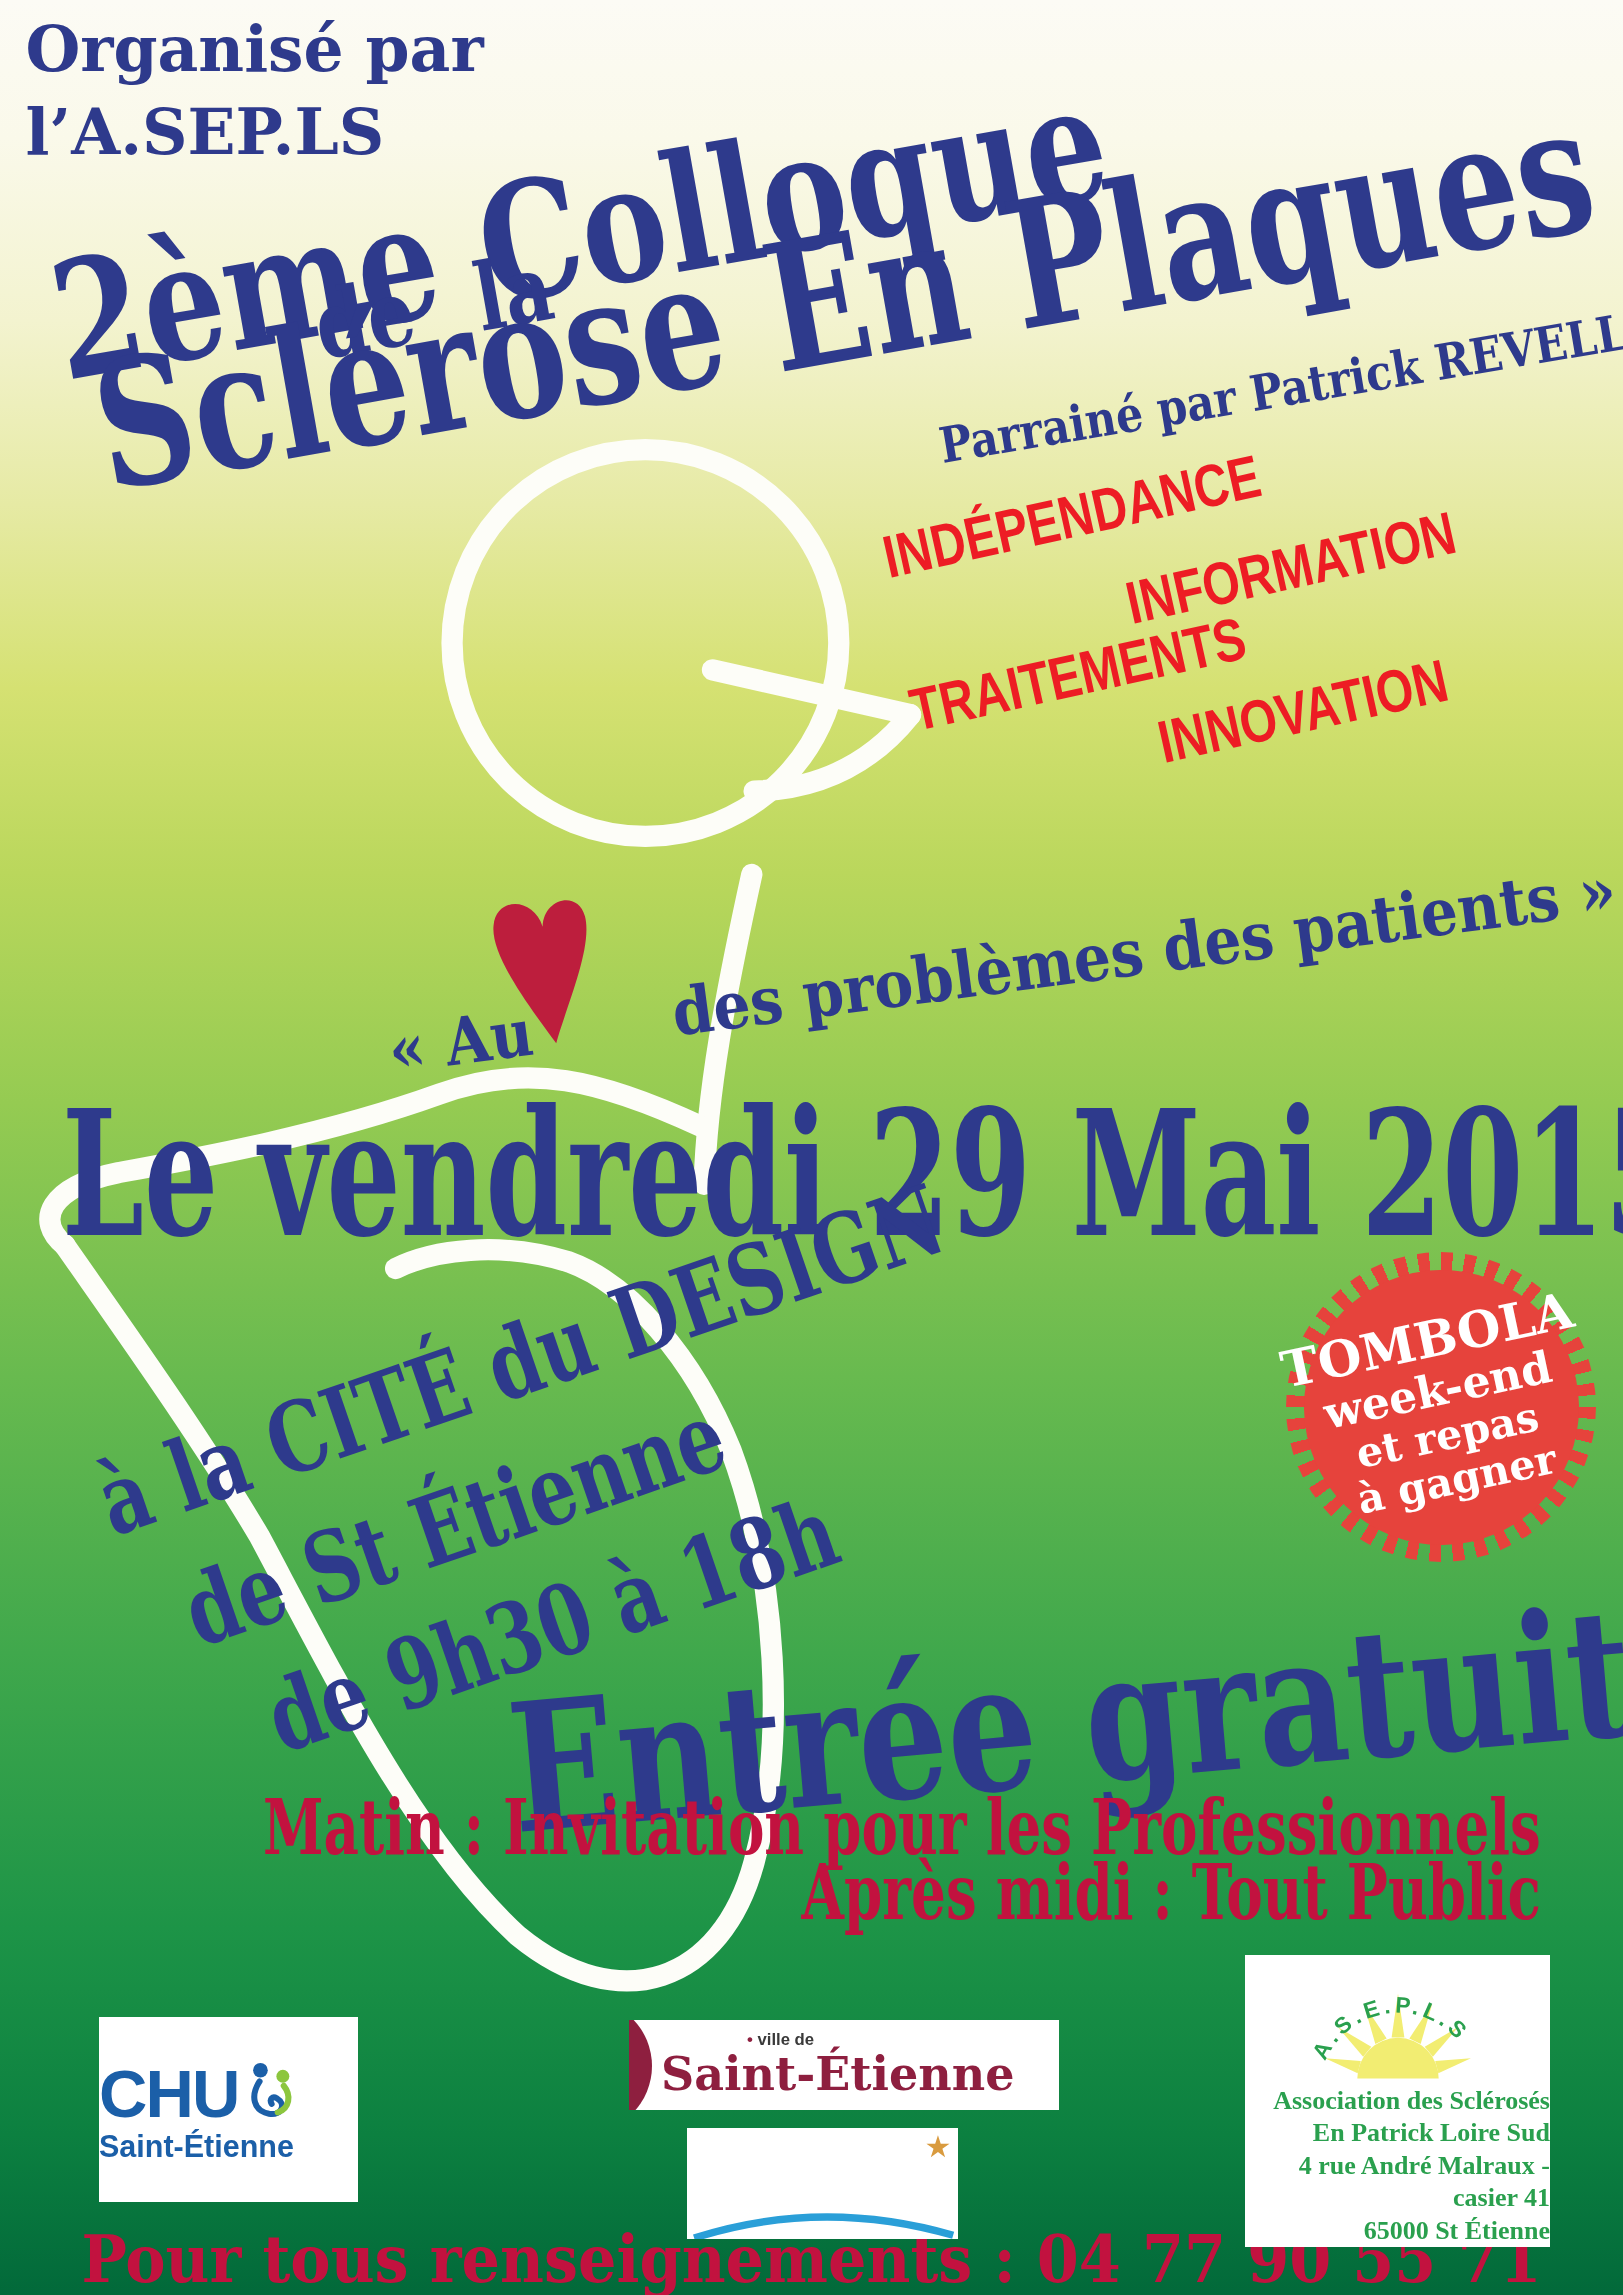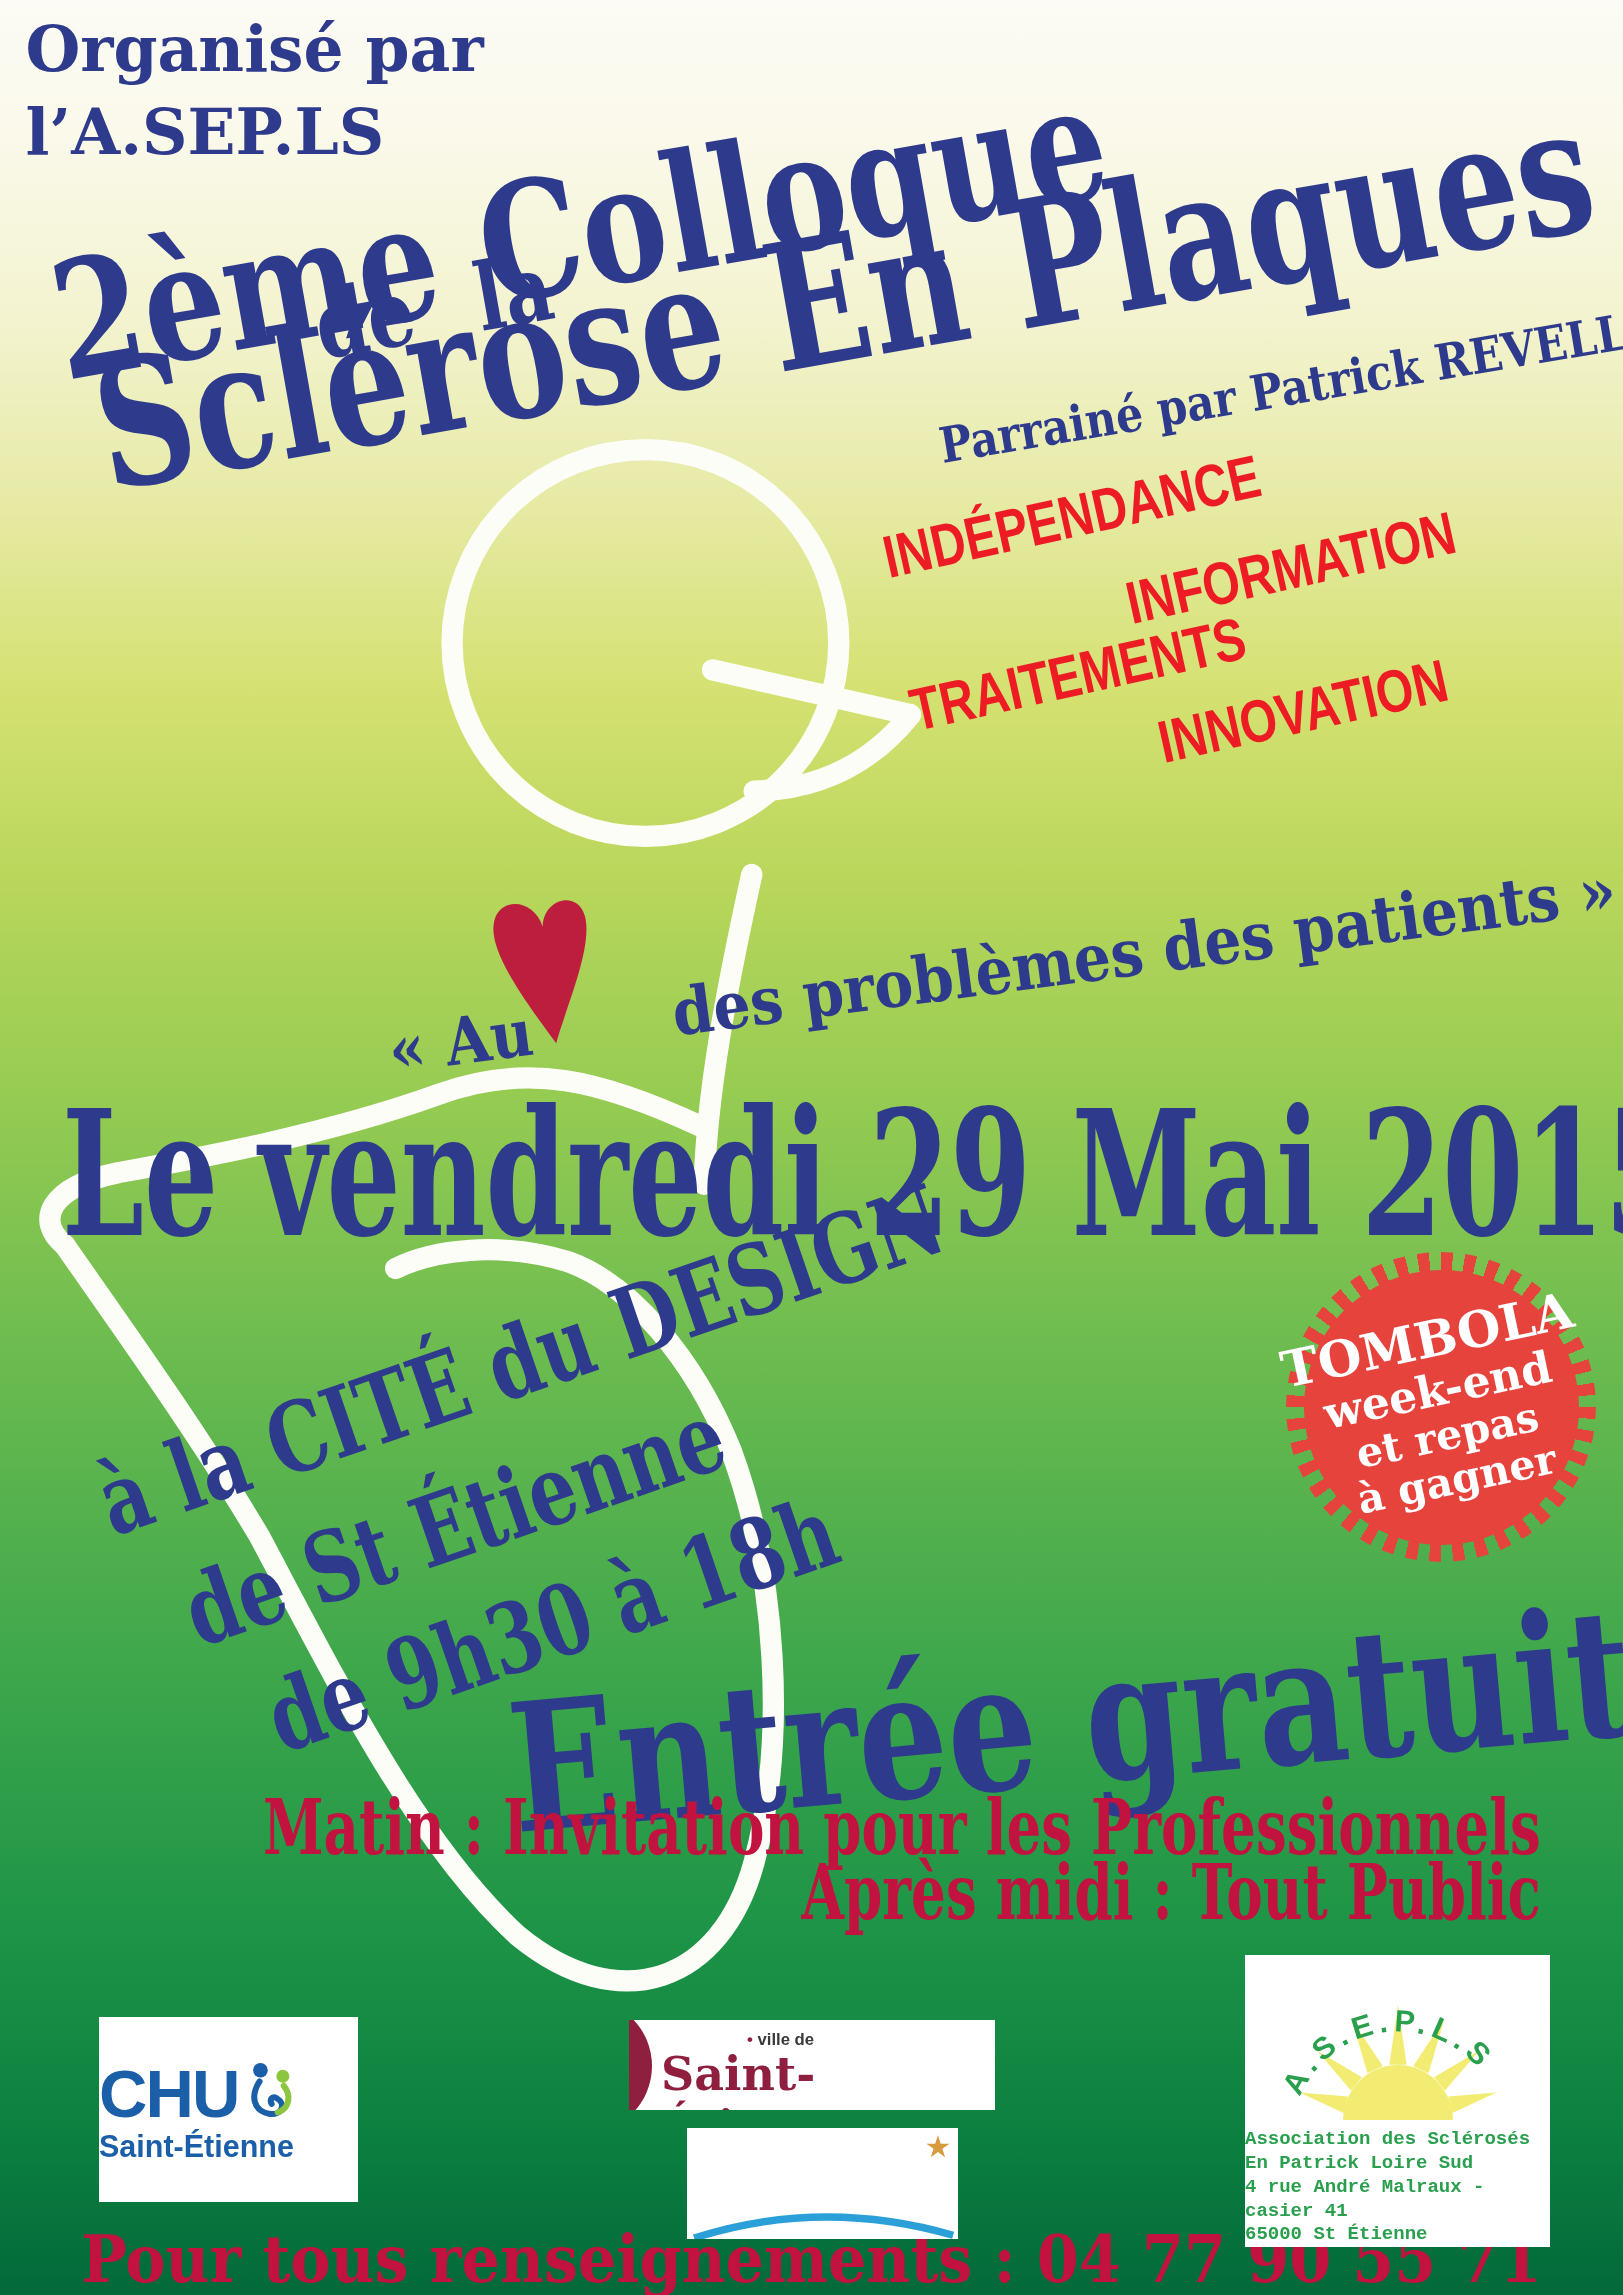--- a/index.html
+++ b/index.html
@@ -74,34 +74,34 @@
 
   #footer{left:0;width:100%;text-align:center;top:2227px;font-size:65px;color:#c2123f;transform:scaleX(.93);transform-origin:center bottom;}
 
   
   .whitebox{position:absolute;background:#fff;}
   #chuBox{left:99px;top:2017px;width:259px;height:185px;display:flex;flex-direction:column;justify-content:center;}
   #chuBox .row{display:flex;align-items:center;}
   #chuBox .chu{font-size:67px;color:#1b5fa8;letter-spacing:-1.9px;}
   #chuBox .city{font-size:30.5px;color:#1b5fa8;margin-top:-3.7px;}
 
-  #villeBox{left:629px;top:2020px;width:366px;height:90px;overflow:hidden;}
+  #villeBox{left:629px;top:2020px;width:430px;height:90px;overflow:hidden;}
   #villeBox .disc{position:absolute;left:-111px;top:-21px;width:134px;height:134px;border-radius:50%;background:#8e1f3f;}
   #villeBox .small{position:absolute;left:118px;top:10.2px;font-size:16.7px;color:#3a3a3a;}
   #villeBox .small .dot{color:#8e1f3f;}
   #villeBox .main{position:absolute;left:32px;top:27px;font-size:46px;color:#8e1f3f;}
 
   #oleBox{left:687px;top:2128px;width:271px;height:111px;overflow:hidden;}
   #oleBox .row{position:absolute;left:4.6px;top:3.7px;display:flex;align-items:center;}
   #oleBox .le{font-size:52px;color:#d99b3f;font-family:"Liberation Sans",sans-serif;font-weight:bold;margin-left:-8.3px;}
   #oleBox .voy{font-size:39px;color:#2a9fd8;font-style:italic;font-family:"Liberation Sans",sans-serif;font-weight:bold;margin-left:6.5px;}
   #oleBox .star{position:absolute;right:6.5px;top:0.9px;color:#d99b3f;font-size:30px;font-style:normal;}
 
   #asepBox{left:1245px;top:1955px;width:305px;height:292px;display:flex;flex-direction:column;align-items:center;padding-top:4.6px;box-sizing:border-box;}
-  #asepBox .addr{font-family:Liberation Mono, monospace;font-weight:bold;color:#2aa04e;font-size:19px;line-height:1.25;text-align:left;}
+  #asepBox .addr{font-family:Liberation Serif, serif;font-weight:bold;color:#2aa04e;font-size:26px;line-height:1.25;text-align:right;}
 </style>
 </head>
 <body>
 
 <div id="poster">
 
   <svg id="doodle" width="1623" height="2295" viewBox="0 0 3508 4961">
     <g fill="none" stroke="#fdfdf8" stroke-width="46" stroke-linecap="round">
       <circle cx="1395" cy="1390" r="418"></circle>
       <path d="M1540 1448 L1968 1545"></path>

